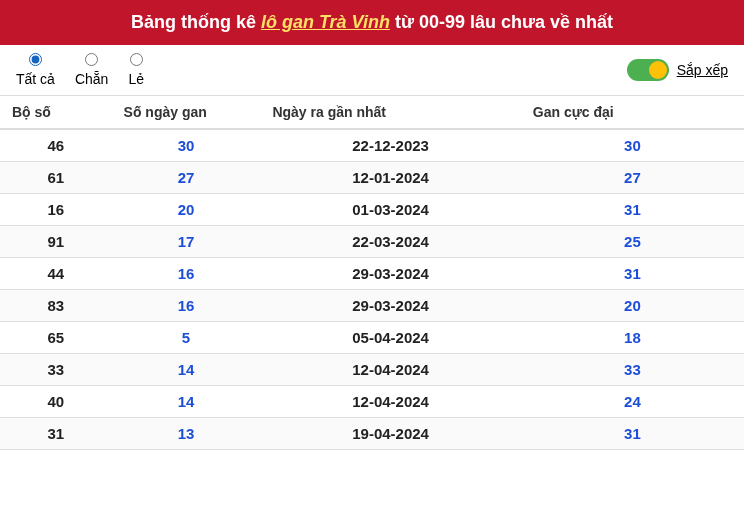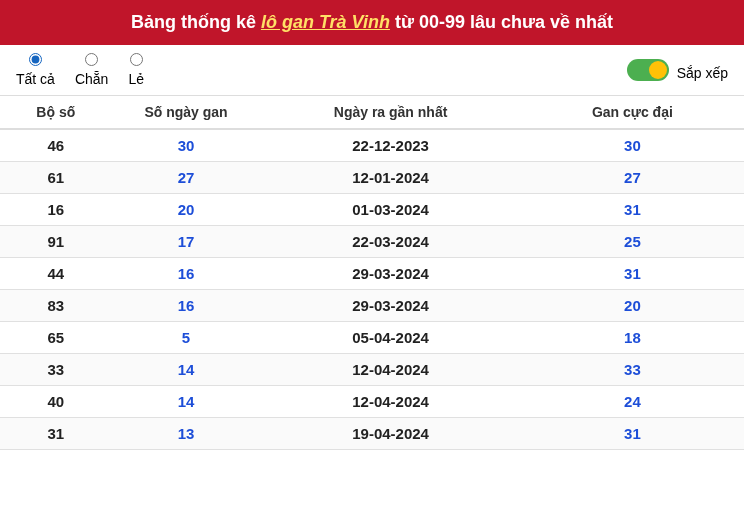--- a/index.html
+++ b/index.html
@@ -39,23 +39,24 @@
       cursor: pointer;
       gap: 5px;
       flex-direction: column;
     }
     .filter-bar input[type="radio"] {
       accent-color: #1565c0;
     }
     .sort-toggle {
       margin-left: auto;
       display: flex;
-      align-items: flex-end;
+      align-items: center;
       gap: 8px;
       font-size: 14px;
+      text-decoration: underline;
     }
     .toggle-switch {
       width: 42px;
       height: 22px;
       background: #4caf50;
       border-radius: 11px;
       position: relative;
       cursor: pointer;
     }
     .toggle-switch::after {
@@ -73,21 +74,21 @@
       border-collapse: collapse;
     }
     thead tr {
       background: #fff;
     }
     thead th {
       padding: 8px 12px;
       font-size: 14px;
       font-weight: bold;
       color: #333;
-      text-align: center;
+      text-align: left;
       border-bottom: 2px solid #ddd;
     }
     tbody tr {
       border-bottom: 1px solid #e0e0e0;
     }
     tbody tr:nth-child(odd) {
       background: #fff;
     }
     tbody tr:nth-child(even) {
       background: #fafafa;

